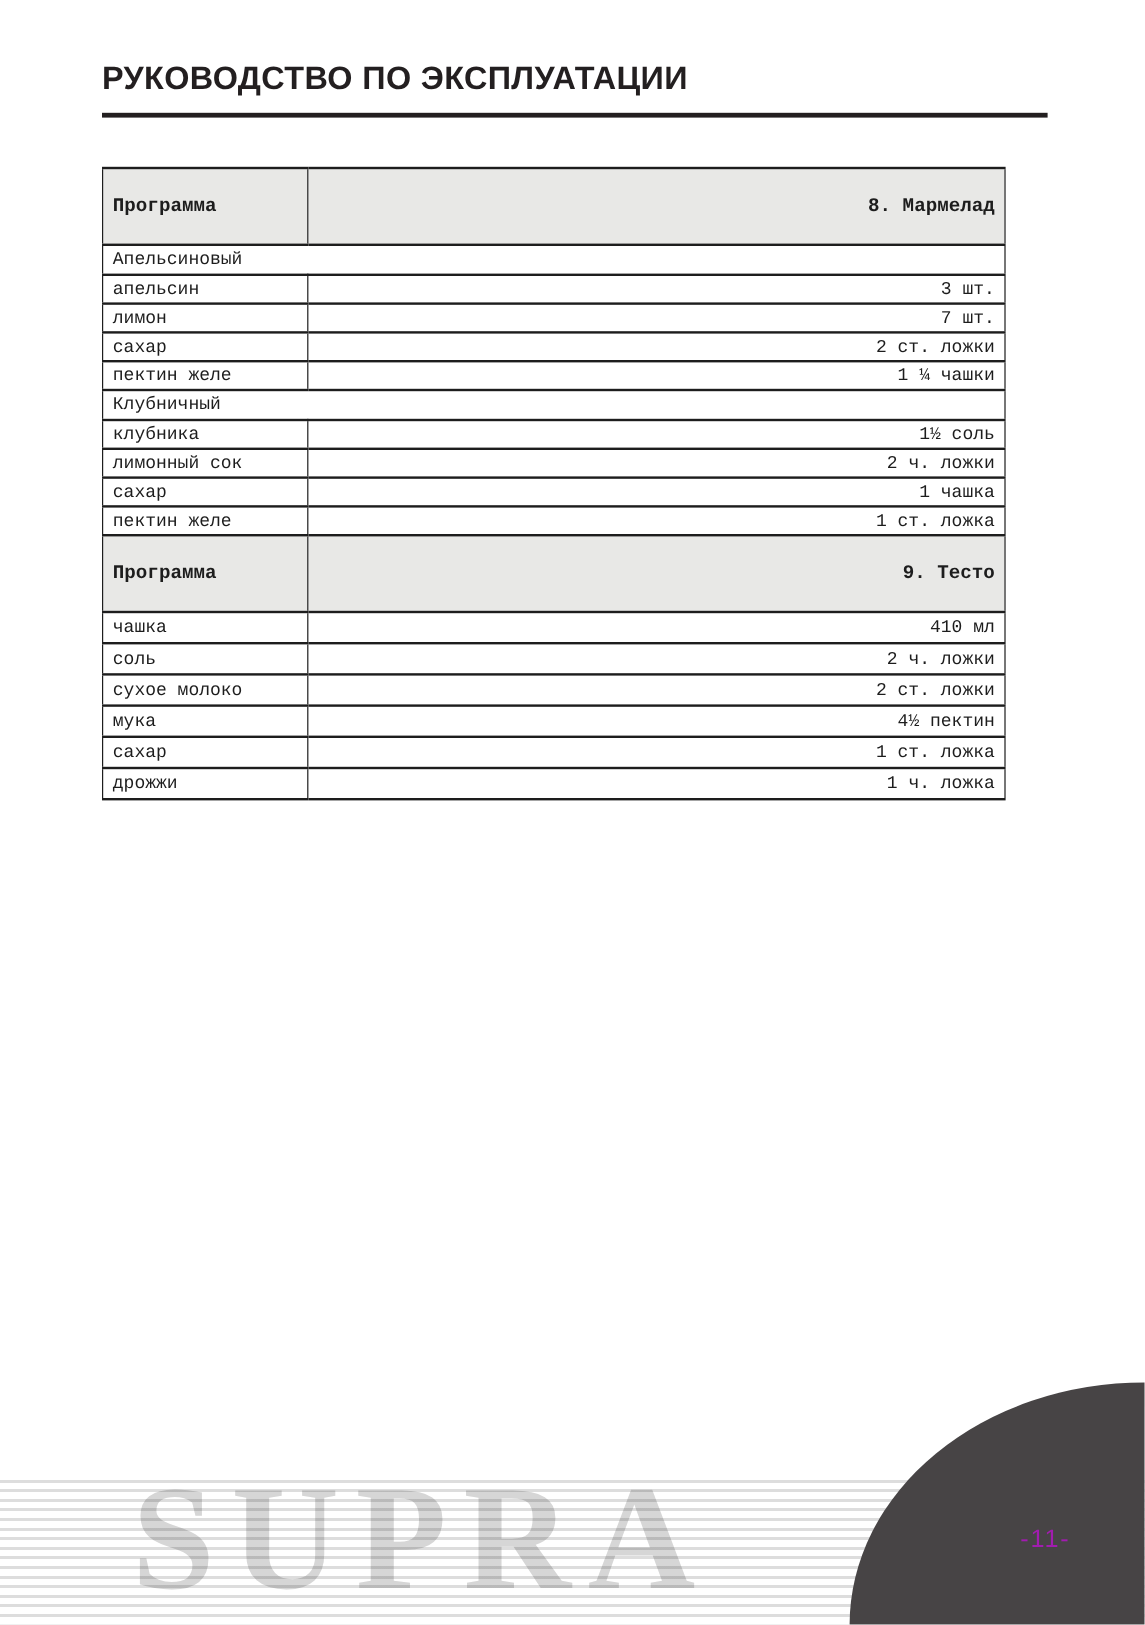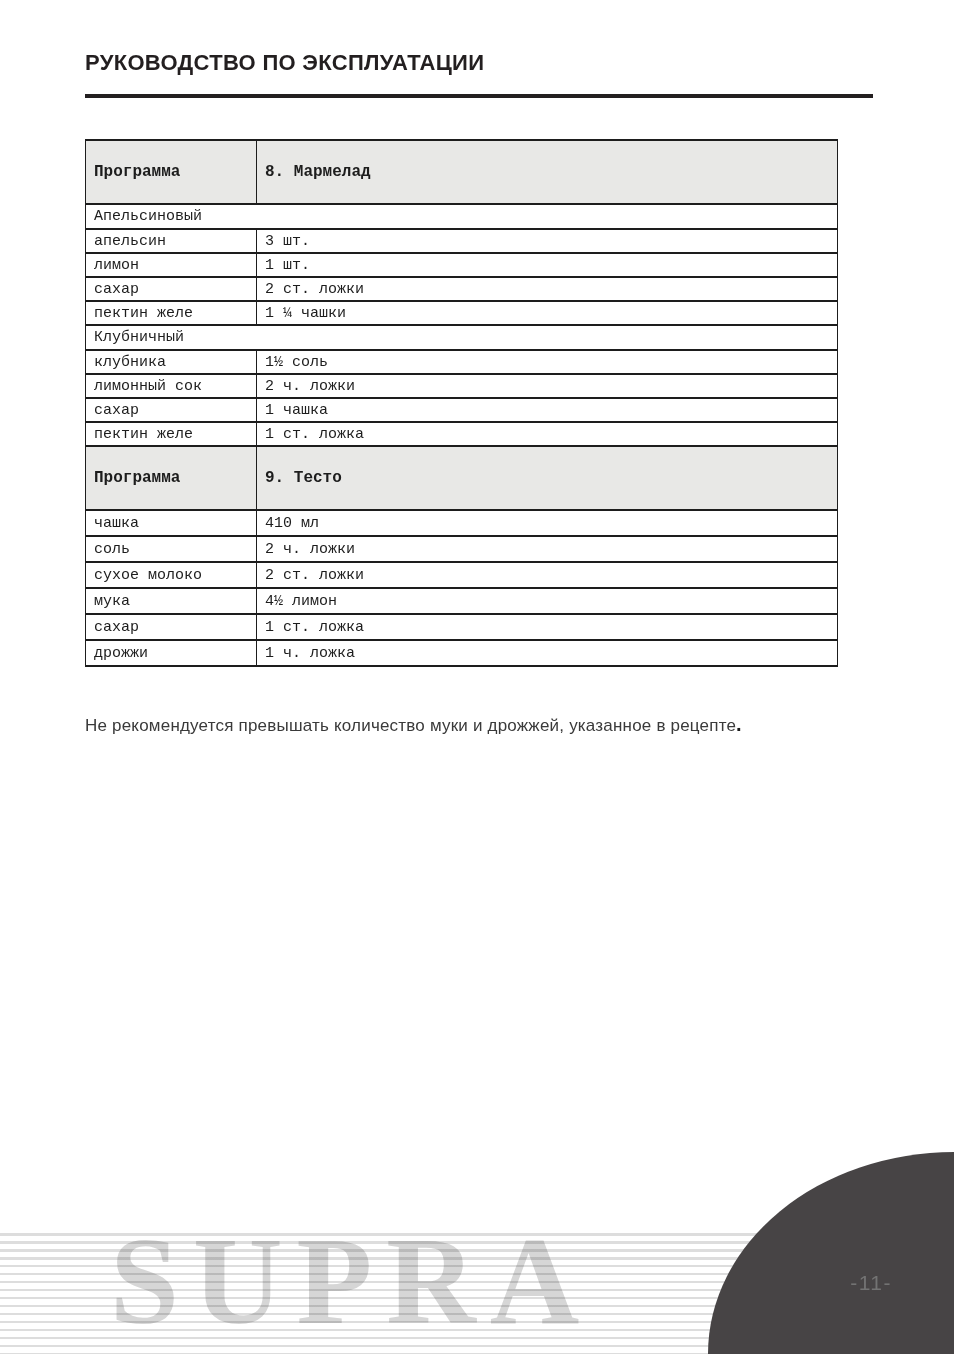--- a/index.html
+++ b/index.html
@@ -2,40 +2,40 @@
 <html><head>
 <meta charset="utf-8">
 <style>
   html,body{margin:0;padding:0;background:#ffffff;}
   .page{
     position:relative;width:954px;height:1354px;background:#ffffff;
     font-family:"Liberation Sans",sans-serif;overflow:hidden;color:#231f20;
   }
   
   .doc-title{
-    position:absolute;left:85px;top:50px;font-size:22px;font-weight:bold;
+    position:absolute;left:85px;top:50px;font-size:27px;font-weight:bold;
     color:#231f20;letter-spacing:.3px;white-space:nowrap;
   }
   .title-rule{position:absolute;left:85px;top:94px;width:788px;height:4px;background:#231f20;}
   
   table.recipe{
     position:absolute;left:85px;top:139px;width:752px;
     border-collapse:collapse;table-layout:fixed;
     font-size:15px;color:#1d1d1d;
   }
   table.recipe td{
     border-top:2px solid #1d1d1d;border-bottom:2px solid #1d1d1d;
     border-left:1.5px solid #1d1d1d;border-right:1.5px solid #1d1d1d;
     padding:1px 8px;height:20px;vertical-align:middle;
     overflow:hidden;white-space:nowrap;font-family:Liberation Mono, monospace;
   }
   table.recipe tr.thead td{height:60px;background:#e8e8e6;font-weight:bold;font-size:16px;}
   table.recipe tr.section td{height:21px;margin-top:16px;}
   table.recipe tr.dough td{height:22px;}
-  td.amount{text-align:left;}
+  td.amount{text-align:right;}
   
   .note{
     position:absolute;left:85px;top:713px;font-size:17px;color:#3a3a3a;
     letter-spacing:.2px;white-space:nowrap;
   }
   .note .end-dot{font-weight:bold;font-size:20px;color:#1d1d1d;}
   
   .watermark{
     position:absolute;left:110px;top:1220px;line-height:1;
     font-family:"Liberation Serif",serif;font-weight:bold;
@@ -46,21 +46,21 @@
     background:repeating-linear-gradient(
       to bottom,
       rgba(0,0,0,0.135) 0px, rgba(0,0,0,0.135) 2.5px,
       rgba(0,0,0,0) 2.5px, rgba(0,0,0,0) 8px);
   }
   .corner-shape{
     position:absolute;right:0;bottom:0;width:246px;height:202px;
     background:#474445;border-top-left-radius:100% 100%;
   }
   .page-number{
-    position:absolute;right:62px;top:1271px;color:#737373;
+    position:absolute;right:62px;top:1271px;color:#a21caf;
     font-size:21px;letter-spacing:1.5px;white-space:nowrap;
   }
 </style>
 </head>
 <body>
 
 <div class="page">
 
   <div class="doc-title">РУКОВОДСТВО ПО ЭКСПЛУАТАЦИИ</div>
   <div class="title-rule"></div>
@@ -78,21 +78,21 @@
 
       <tr class="section">
         <td colspan="2">Апельсиновый</td>
       </tr>
       <tr>
         <td>апельсин</td>
         <td class="amount">3 шт.</td>
       </tr>
       <tr>
         <td>лимон</td>
-        <td class="amount">1 шт.</td>
+        <td class="amount">7 шт.</td>
       </tr>
       <tr>
         <td>сахар</td>
         <td class="amount">2 ст. ложки</td>
       </tr>
       <tr>
         <td>пектин желе</td>
         <td class="amount">1 ¼ чашки</td>
       </tr>
 
@@ -127,33 +127,32 @@
       <tr class="dough">
         <td>соль</td>
         <td class="amount">2 ч. ложки</td>
       </tr>
       <tr class="dough">
         <td>сухое молоко</td>
         <td class="amount">2 ст. ложки</td>
       </tr>
       <tr class="dough">
         <td>мука</td>
-        <td class="amount">4½ лимон</td>
+        <td class="amount">4½ пектин</td>
       </tr>
       <tr class="dough">
         <td>сахар</td>
         <td class="amount">1 ст. ложка</td>
       </tr>
       <tr class="dough">
         <td>дрожжи</td>
         <td class="amount">1 ч. ложка</td>
       </tr>
     </tbody>
   </table>
 
-  <div class="note"><span>Не рекомендуется превышать количество муки и дрожжей, указанное в рецепте</span><span class="end-dot">.</span></div>
 
   <div class="watermark">SUPRA</div>
   <div class="stripes"></div>
   <div class="corner-shape"></div>
   <div class="page-number">-11-</div>
 
 </div>
 
 </body></html>

